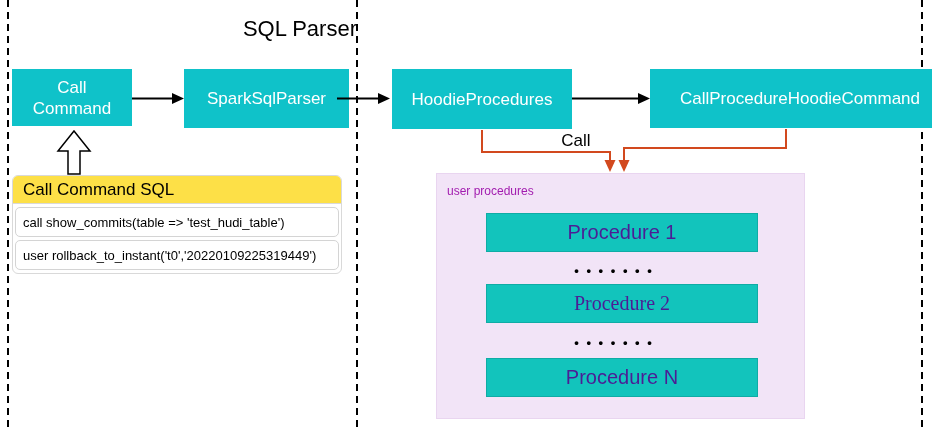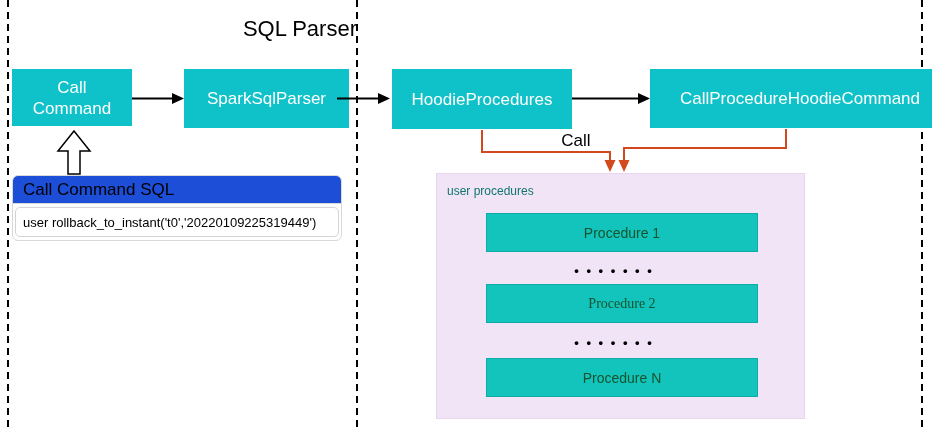--- a/index.html
+++ b/index.html
@@ -29,35 +29,35 @@
   .node.cphc{left:650px;top:69px;width:300px;height:59px;text-align:center;}
 
   
   .edge-label{position:absolute;top:131px;width:84px;font-size:17px;text-align:center;}
   .edge-label.build{left:534px;}
   .edge-label.call{left:676px;}
 
   
   .sql-panel{position:absolute;left:12px;top:175px;width:330px;background:#fff;
              border:1px solid #d9d9d9;border-radius:6px;box-sizing:border-box;padding-bottom:3px;}
-  .sql-panel .hdr{height:27px;background:#1d4ed8;border-bottom:1px solid #d9d9d9;
+  .sql-panel .hdr{height:27px;background:#fde047;border-bottom:1px solid #d9d9d9;
                   border-radius:5px 5px 0 0;display:flex;align-items:center;
                   padding-left:10px;font-size:17px;}
   .sql-panel .row{height:28px;margin:3px 2px 0 2px;border:1px solid #d4d4d4;border-radius:5px;
                   display:flex;align-items:center;padding-left:7px;font-size:13px;
                   white-space:nowrap;background:#fff;}
 
   
   .proc-panel{position:absolute;left:436px;top:173px;width:369px;height:246px;
               background:#f2e4f7;border:1px solid #e9d5f0;box-sizing:border-box;}
-  .proc-panel .panel-label{position:absolute;left:10px;top:10px;font-size:12px;color:#0f766e;}
+  .proc-panel .panel-label{position:absolute;left:10px;top:10px;font-size:12px;color:#a21caf;}
   .proc-item{position:absolute;left:49px;width:272px;height:39px;background:#12c4bc;
              border:1px solid rgba(0,0,0,0.12);box-sizing:border-box;
              display:flex;align-items:center;justify-content:center;
-             color:#14532d;font-size:14px;}
+             color:#4c1d95;font-size:20px;}
   .proc-item.p1{top:39px;}
   .proc-item.p2{top:110px;font-family:Liberation Serif, serif;}
   .proc-item.pn{top:184px;}
   .dots{position:absolute;left:41px;width:272px;height:16px;text-align:center;
         font-size:13px;font-weight:bold;letter-spacing:2px;line-height:16px;color:#000;}
   .dots.d1{top:89px;}
   .dots.d2{top:161px;}
 
   
   svg.connectors{position:absolute;left:0;top:0;width:932px;height:443px;pointer-events:none;}
@@ -83,20 +83,21 @@
     <span>HoodieProcedures</span>
   </div>
   <div class="node flow cphc">
     <span>CallProcedureHoodieCommand</span>
   </div>
 
   <div class="edge-label build">Call</div>
 
   <div class="sql-panel">
     <div class="hdr">Call Command SQL</div>
+    <div class="row">call show_commits(table =&gt; 'test_hudi_table')</div>
     <div class="row">user rollback_to_instant('t0','20220109225319449')</div>
   </div>
 
   <div class="proc-panel">
     <div class="panel-label">user procedures</div>
     <div class="proc-item p1">Procedure 1</div>
     <div class="dots d1">• • • • • • •</div>
     <div class="proc-item p2">Procedure 2</div>
     <div class="dots d2">• • • • • • •</div>
     <div class="proc-item pn">Procedure N</div>

